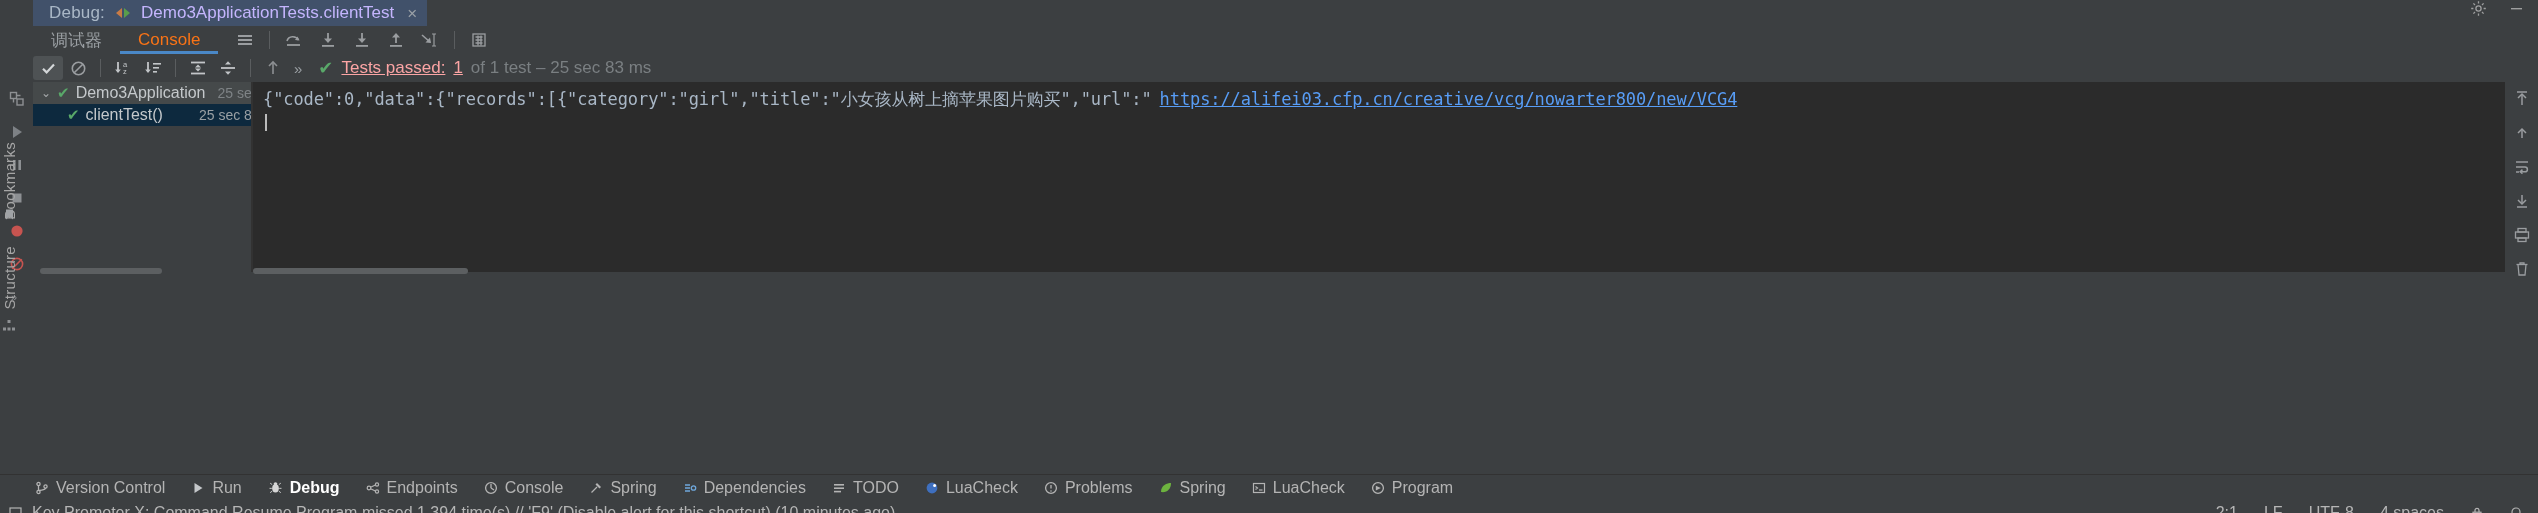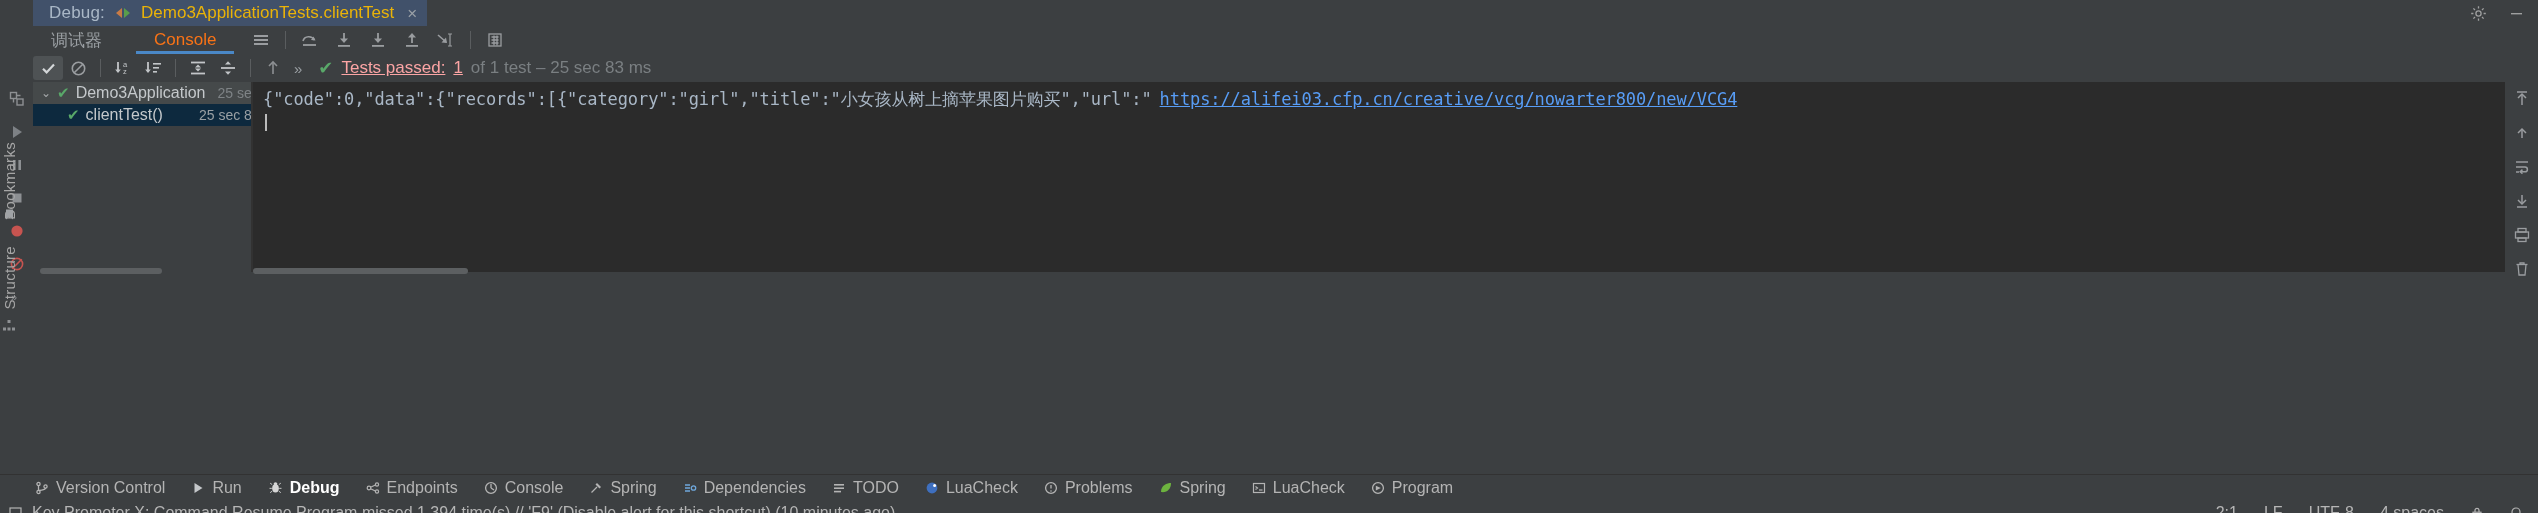--- a/index.html
+++ b/index.html
@@ -13,39 +13,39 @@
     overflow: hidden;
     position: relative;
     color: #bbbbbb;
     font-size: 17px;
   }
 
   
   .titlebar {
     position: absolute; left: 0; top: 0; width: 2538px; height: 26px;
     background: #3c3f41;
-    display: flex; align-items: center;
+    display: flex; align-items: flex-start;
   }
   .titlebar-left-gutter {
     width: 33px; height: 26px; background: #3c3f41;
   }
   .run-tab {
     background: #41516a;
     display: flex; align-items: center;
     padding: 0 10px 0 16px;
     height: 26px;
     gap: 9px;
     min-width: 0;
   }
   .run-tab-label {
     color: #a9b7c6; font-size: 17px; letter-spacing: .2px;
   }
   .dbg-arrows { display: inline-flex; align-items: center; }
   .dbg-arrows svg { display: block; }
-  .run-tab-title { color: #eab308; font-size: 17px; }
+  .run-tab-title { color: #c4b5fd; font-size: 17px; }
   .tab-close {
     color: #9aa0a6; font-size: 17px; line-height: 1; margin-left: 4px; cursor: default;
   }
   .titlebar-spacer { flex: 1; }
   .titlebar-icons {
     display: flex; align-items: center; gap: 22px; padding-right: 14px;
   }
   .titlebar-icons .tb-ic { opacity: .85; }
 
   
@@ -53,21 +53,21 @@
     position: absolute; left: 0; top: 26px; width: 2538px; height: 28px;
     background: #3c3f41;
     display: flex; align-items: center;
   }
   .dbg-left-strip {
     width: 33px; height: 28px;
     display: flex; align-items: center; justify-content: center;
     background: #3c3f41;
   }
   .dbg-tabs {
-    display: flex; align-items: stretch; height: 28px; gap: 16px;
+    display: flex; align-items: stretch; height: 28px;
   }
   .dbg-tab {
     display: flex; align-items: center; justify-content: center;
     padding: 0 18px; height: 28px; font-size: 17px; color: #9a9fa3;
     position: relative;
   }
   .dbg-tab.active { color: #f97316; }
   .dbg-tab.active::after {
     content: ""; position: absolute; left: 0; right: 0; bottom: 0;
     height: 3px; background: #4a88c7;

